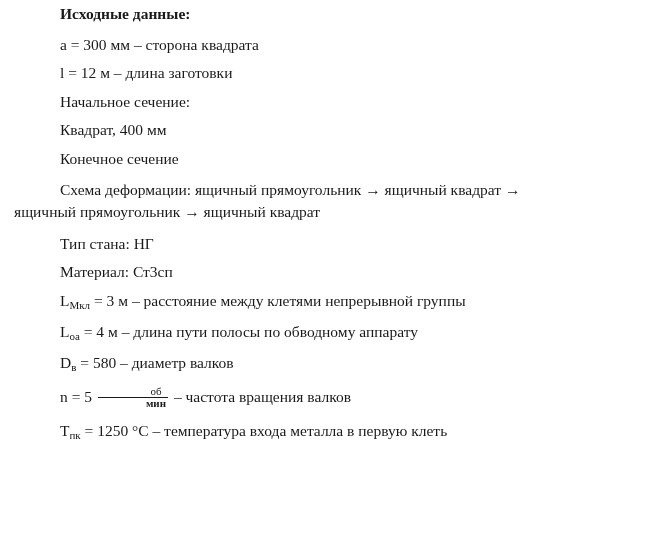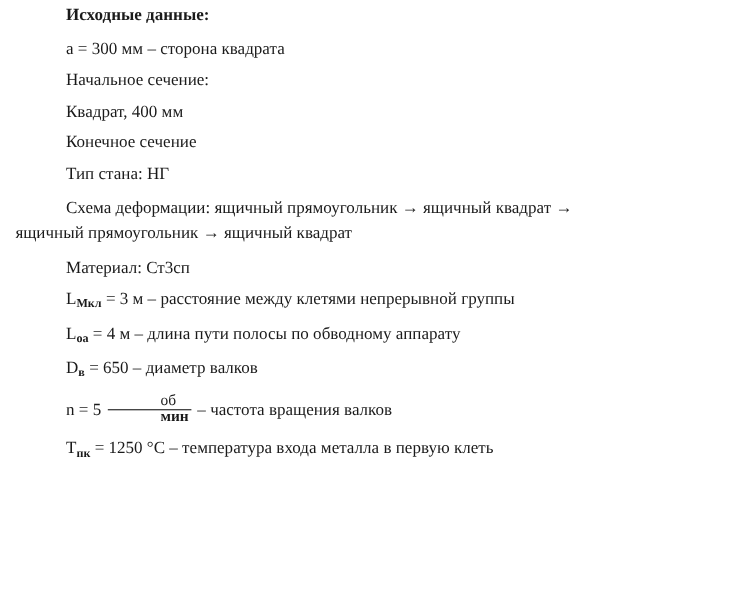--- a/index.html
+++ b/index.html
@@ -34,26 +34,26 @@
   }
   .line.wrap {
     text-indent: 46px;
     line-height: 1.45;
     margin-bottom: 12px;
   }
   .sub {
     font-size: 11px;
     vertical-align: -0.28em;
     line-height: 1;
-    font-weight: bold;
   }
   .frac {
     display: inline-block;
     vertical-align: -0.45em;
-    font-size: 14px;
+    text-align: center;
+    font-size: 11px;
     line-height: 1.02;
     margin: 0 2px;
   }
   .frac .num {
     display: block;
     padding: 0 2px 0 2px;
   }
   .frac .bar {
     display: block;
     border-top: 1px solid #1a1a1a;
@@ -67,32 +67,33 @@
   }
 </style>
 </head>
 <body>
 
 <div class="page">
 
   <p class="line heading">Исходные данные:</p>
 
   <p class="line">a = 300 мм – сторона квадрата</p>
+  <p class="line">l = 12 м – длина заготовки</p>
   <p class="line">Начальное сечение:</p>
   <p class="line">Квадрат, 400 мм</p>
   <p class="line">Конечное сечение</p>
 
+  <p class="line wrap">Схема деформации: ящичный прямоугольник → ящичный квадрат → ящичный прямоугольник → ящичный квадрат</p>
+
   <p class="line">Тип стана: НГ</p>
-
-  <p class="line wrap">Схема деформации: ящичный прямоугольник → ящичный квадрат → ящичный прямоугольник → ящичный квадрат</p>
   <p class="line">Материал: Ст3сп</p>
 
   <p class="line"><span>L</span><span class="sub">Mкл</span><span> = 3 м – расстояние между клетями непрерывной группы</span></p>
 
   <p class="line"><span>L</span><span class="sub">оа</span><span> = 4 м – длина пути полосы по обводному аппарату</span></p>
 
-  <p class="line"><span>D</span><span class="sub">в</span><span> = 650 – диаметр валков</span></p>
+  <p class="line"><span>D</span><span class="sub">в</span><span> = 580 – диаметр валков</span></p>
 
   <p class="line"><span>n = 5 </span><span class="frac"><span class="num">об</span><span class="bar"></span><span class="den">мин</span></span><span> – частота вращения валков</span></p>
 
   <p class="line"><span>T</span><span class="sub">пк</span><span> = 1250 °C – температура входа металла в первую клеть</span></p>
 
 </div>
 
 </body></html>

